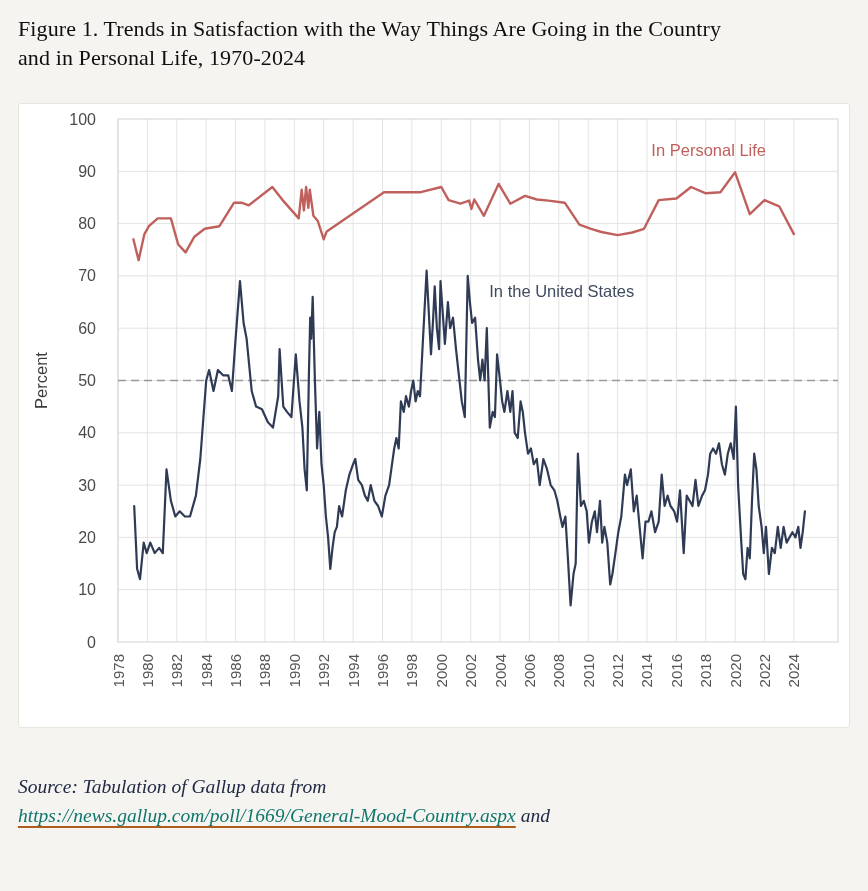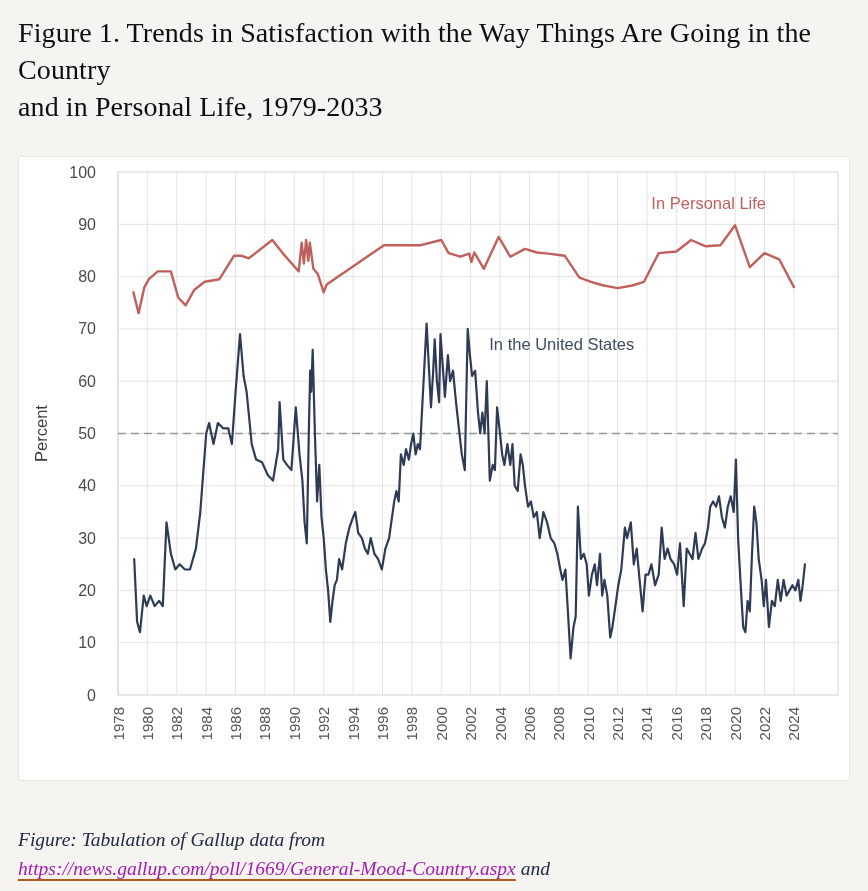--- a/index.html
+++ b/index.html
@@ -3,49 +3,49 @@
 <meta charset="utf-8">
 <style>
   html,body{margin:0;padding:0;}
   body{
     width:868px;height:891px;overflow:hidden;
     background:#f6f4f0;
     font-family:"Liberation Serif","DejaVu Serif",serif;
   }
   .page{padding:14px 18px 0 18px;}
   .figure-title{
-    font-size:28px;line-height:1.33;color:#0f0f0f;
+    font-size:22px;line-height:1.33;color:#0f0f0f;
     font-weight:500;letter-spacing:.1px;max-width:830px;
   }
   .chart-panel{
     margin-top:30px;width:830px;height:623px;
     background:#ffffff;border:1px solid #e8e5df;border-radius:3px;
     position:relative;
   }
   .chart-panel svg{display:block;}
   .source-note{
     margin-top:44px;font-size:19.5px;line-height:1.5;
     font-style:italic;color:#202a45;max-width:830px;
   }
   .source-note a{
-    color:#a21caf;
+    color:#0f766e;
     text-decoration:underline;
     text-decoration-color:#ad5c1e;
     text-decoration-thickness:1.5px;
     text-underline-offset:4px;
   }
 </style>
 </head>
 <body>
 
 <div class="page">
 
   <div class="figure-title">
     <div>Figure 1. Trends in Satisfaction with the Way Things Are Going in the Country</div>
-    <div>and in Personal Life, 1979-2033</div>
+    <div>and in Personal Life, 1970-2024</div>
   </div>
 
   <div class="chart-panel">
     <svg width="830" height="623" viewBox="0 0 830 623" xmlns="http://www.w3.org/2000/svg">
         <line x1="99" y1="15" x2="99" y2="538" stroke="#e3e3e3" stroke-width="1"></line>
         <line x1="128.3877551020408" y1="15" x2="128.3877551020408" y2="538" stroke="#e3e3e3" stroke-width="1"></line>
         <line x1="157.77551020408163" y1="15" x2="157.77551020408163" y2="538" stroke="#e3e3e3" stroke-width="1"></line>
         <line x1="187.16326530612244" y1="15" x2="187.16326530612244" y2="538" stroke="#e3e3e3" stroke-width="1"></line>
         <line x1="216.55102040816325" y1="15" x2="216.55102040816325" y2="538" stroke="#e3e3e3" stroke-width="1"></line>
         <line x1="245.9387755102041" y1="15" x2="245.9387755102041" y2="538" stroke="#e3e3e3" stroke-width="1"></line>
@@ -115,17 +115,17 @@
         <text x="662.8673469387755" y="550" transform="rotate(-90 662.8673469387755 550)" text-anchor="end" font-family="Liberation Sans, DejaVu Sans, sans-serif" font-size="15" fill="#555555">2016</text>
         <text x="692.2551020408164" y="550" transform="rotate(-90 692.2551020408164 550)" text-anchor="end" font-family="Liberation Sans, DejaVu Sans, sans-serif" font-size="15" fill="#555555">2018</text>
         <text x="721.6428571428571" y="550" transform="rotate(-90 721.6428571428571 550)" text-anchor="end" font-family="Liberation Sans, DejaVu Sans, sans-serif" font-size="15" fill="#555555">2020</text>
         <text x="751.030612244898" y="550" transform="rotate(-90 751.030612244898 550)" text-anchor="end" font-family="Liberation Sans, DejaVu Sans, sans-serif" font-size="15" fill="#555555">2022</text>
         <text x="780.4183673469388" y="550" transform="rotate(-90 780.4183673469388 550)" text-anchor="end" font-family="Liberation Sans, DejaVu Sans, sans-serif" font-size="15" fill="#555555">2024</text>
         <text x="28" y="276.5" transform="rotate(-90 28 276.5)" text-anchor="middle" font-family="Liberation Sans, DejaVu Sans, sans-serif" font-size="16.5" fill="#3c3c3c">Percent</text>
       </svg>
   </div>
 
   <div class="source-note">
-    <div>Figure: Tabulation of Gallup data from</div>
+    <div>Source: Tabulation of Gallup data from</div>
     <div><a href="#">https://news.gallup.com/poll/1669/General-Mood-Country.aspx</a><span> and</span></div>
   </div>
 
 </div>
 
 </body></html>

